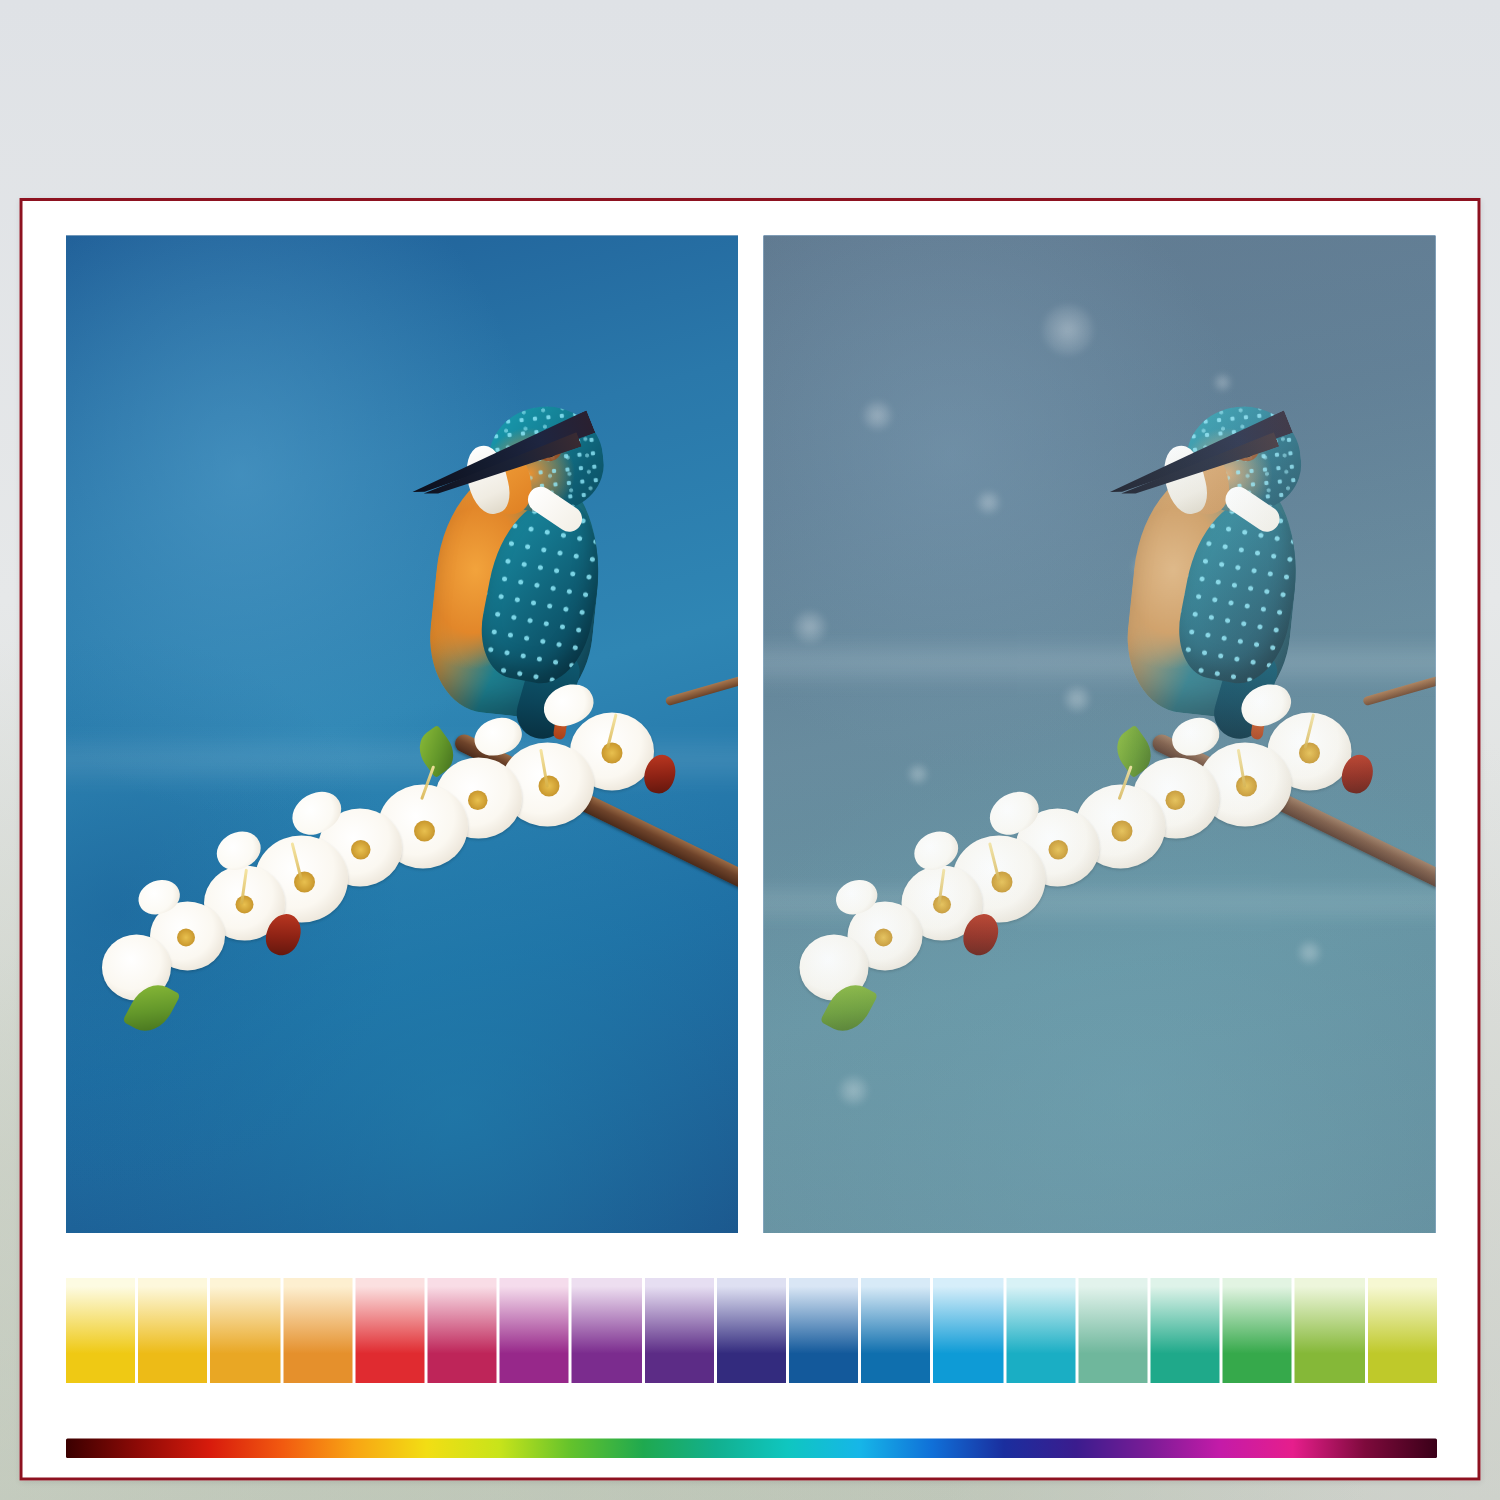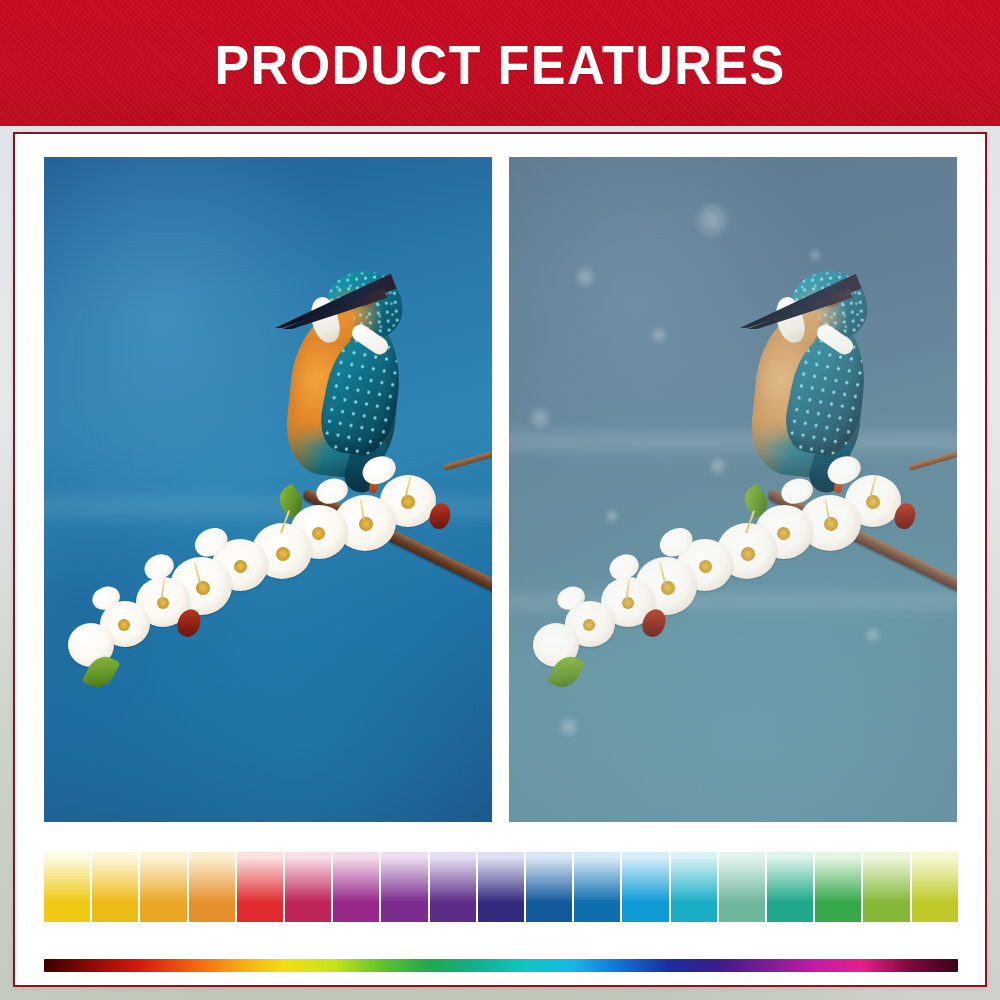--- a/index.html
+++ b/index.html
@@ -327,23 +327,20 @@
     width: 914px; height: 13px;
     border-radius: 1px;
   }
 </style>
 </head>
 <body>
 
 <div id="page" style="background-color: rgb(224, 227, 229);">
   <div id="page-backdrop"></div>
 
-  <div id="header-band" style="--accent: #C40A20;">
-    <div id="header-title">PRODUCT FEATURES</div>
-  </div>
 
   <div id="content-card">
 
     <div id="photo-row">
 
       <div class="photo">
         <div class="sky sky-vivid"></div>
 
         <div class="haze-band" style="top:330px;height:40px;opacity:0.35;"></div>
 

